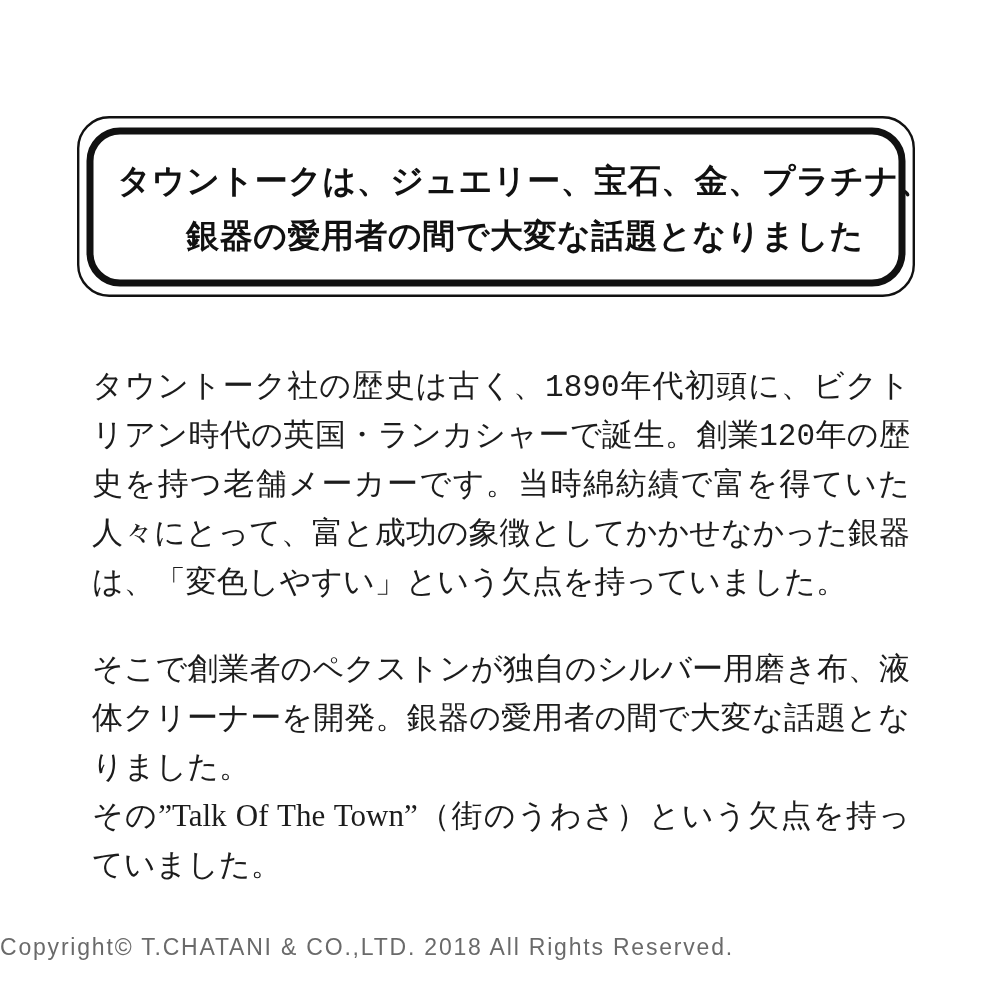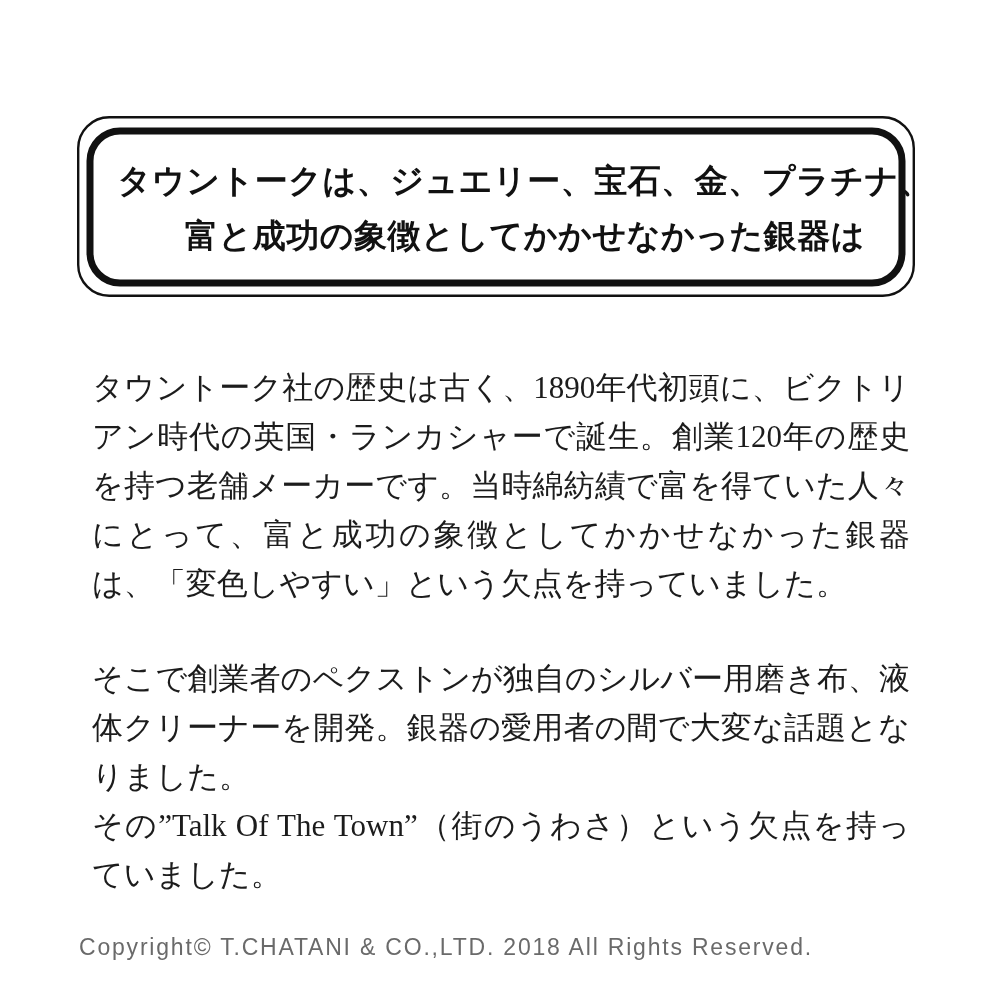--- a/index.html
+++ b/index.html
@@ -43,28 +43,28 @@
   .body-copy {
     position: absolute;
     left: 92px; top: 363px;
     width: 818px;
     font-family: "Liberation Serif", "DejaVu Serif", serif;
     font-size: 31px;
     line-height: 49px;
     color: #1c1c1c;
     text-align: justify;
   }
-  .body-copy p.para-1 { margin-bottom: 46px; }
+  .body-copy p.para-1 { margin-bottom: 36px; font-family: Liberation Mono, monospace; }
   
   .footer {
     position: absolute;
     left: 0; top: 934px;
     width: 1000px;
     padding-right: 108px;
-    text-align: center;
+    text-align: left;
     font-family: "Liberation Sans", "DejaVu Sans", sans-serif;
     font-size: 23px;
     letter-spacing: 1.8px;
     color: #6a6a6a;
     white-space: nowrap;
   }
 </style>
 </head>
 <body>
 
@@ -90,21 +90,21 @@
                A 30 30 0 0 1 795 167
                H 43
                A 30 30 0 0 1 13 137
                V 45
                A 30 30 0 0 1 43 15 Z" fill="none" stroke="#111111" stroke-width="7"></path>
     </svg>
   </div>
 
   <div class="heading">
     <span>タウントークは、ジュエリー、宝石、金、プラチナ、</span>
-    <span>富と成功の象徴としてかかせなかった銀器は</span>
+    <span>銀器の愛用者の間で大変な話題となりました</span>
   </div>
 
   <div class="body-copy">
     <p class="para-1">タウントーク社の歴史は古く、1890年代初頭に、ビクトリアン時代の英国・ランカシャーで誕生。創業120年の歴史を持つ老舗メーカーです。当時綿紡績で富を得ていた人々にとって、富と成功の象徴としてかかせなかった銀器は、「変色しやすい」という欠点を持っていました。</p>
     <p class="para-2"><span>そこで創業者のペクストンが独自のシルバー用磨き布、液体クリーナーを開発。銀器の愛用者の間で大変な話題となりました。</span><br>
       <span>その”Talk Of The Town”（街のうわさ）という欠点を持っていました。</span>
     </p>
   </div>
 
   <div class="footer">Copyright© T.CHATANI &amp; CO.,LTD. 2018 All Rights Reserved.</div>

